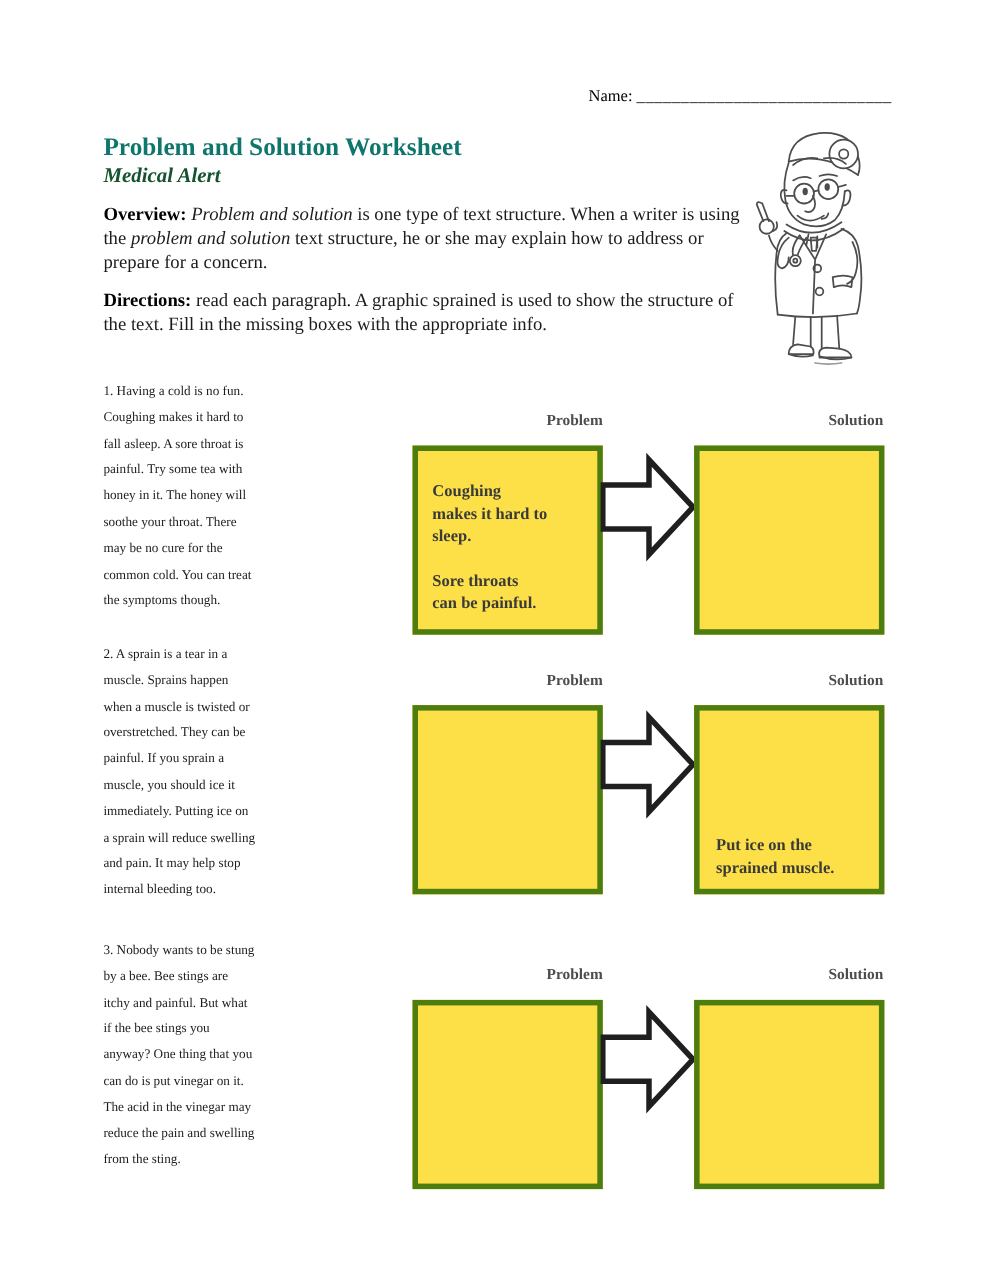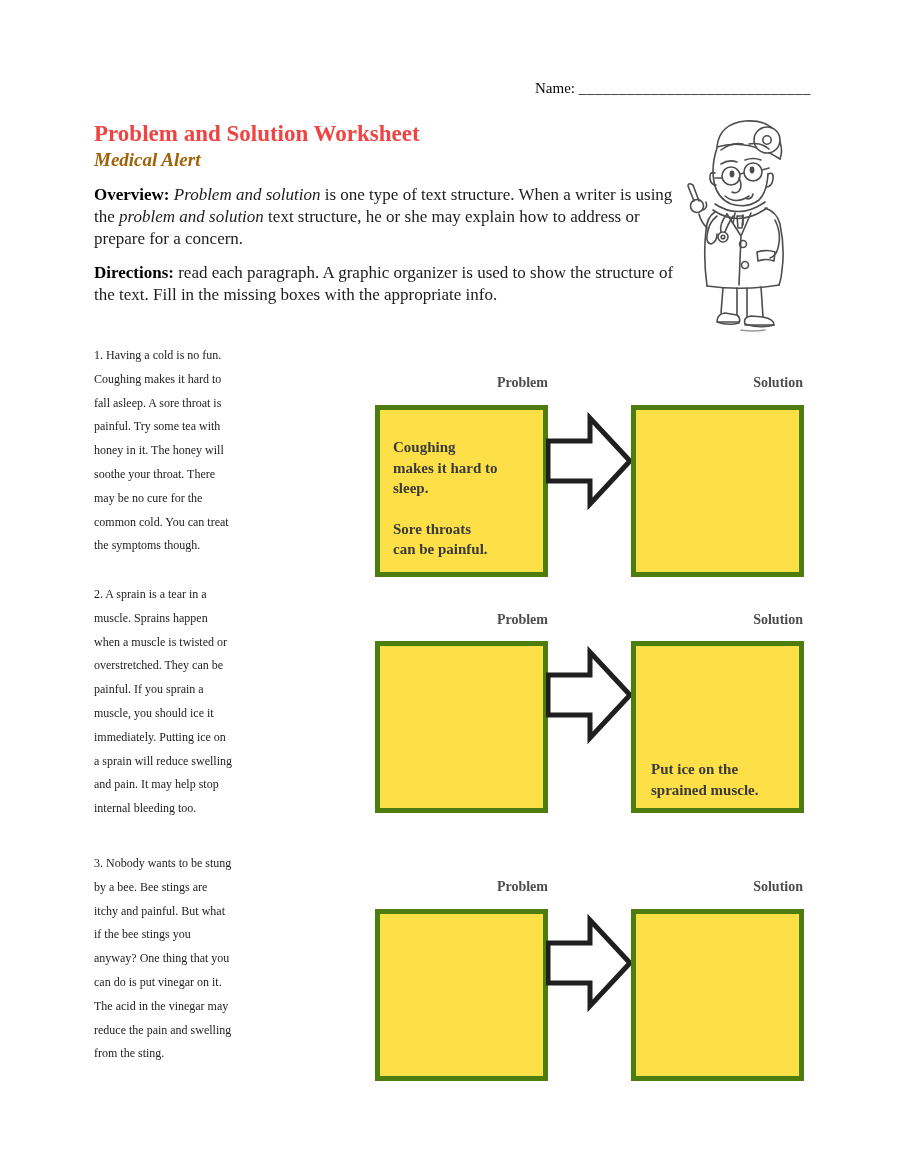--- a/index.html
+++ b/index.html
@@ -5,22 +5,22 @@
   html,body { margin:0; padding:0; background:#ffffff; }
   .page {
     position:relative; width:901px; height:1166px; background:#ffffff;
     font-family:"Liberation Serif", serif; color:#1f1f1f; overflow:hidden;
   }
   .abs { position:absolute; }
 
   .name-row { top:80px; left:535px; font-size:15px; color:#000000; white-space:nowrap; }
   .name-row .blank { letter-spacing:0.5px; }
 
-  .title { top:121px; left:94px; font-size:23px; font-weight:bold; color:#ef4444; }
-  .subtitle { top:149px; left:94px; font-size:19px; font-weight:bold; font-style:italic; color:#a16207; }
+  .title { top:121px; left:94px; font-size:23px; font-weight:bold; color:#0f766e; }
+  .subtitle { top:149px; left:94px; font-size:19px; font-weight:bold; font-style:italic; color:#14532d; }
 
   .lede { left:94px; width:582px; font-size:17px; line-height:22px; color:#1c1c1c; }
   .lede b { color:#000000; }
   .overview { top:184px; }
   .directions { top:262px; }
 
   .para { left:94px; width:262px; font-size:12px; line-height:23.8px; color:#1c1c1c; }
   .para-1 { top:344px; }
   .para-2 { top:583px; }
   .para-3 { top:852px; }
@@ -57,21 +57,21 @@
   </div>
 
   <div class="abs title">Problem and Solution Worksheet</div>
   <div class="abs subtitle">Medical Alert</div>
 
   <div class="abs lede overview">
     <b>Overview: </b><i>Problem and solution</i><span> is one type of text structure. When a writer is using the </span><i>problem and solution</i><span> text structure, he or she may explain how to address or prepare for a concern.</span>
   </div>
 
   <div class="abs lede directions">
-    <b>Directions: </b><span>read each paragraph. A graphic organizer is used to show the structure of the text. Fill in the missing boxes with the appropriate info.</span>
+    <b>Directions: </b><span>read each paragraph. A graphic sprained is used to show the structure of the text. Fill in the missing boxes with the appropriate info.</span>
   </div>
 
   <svg class="abs doctor" viewBox="0 0 121 216" fill="none" stroke="#4d4d4d" stroke-width="1.6" stroke-linecap="round" stroke-linejoin="round">
 
     <path d="M36,31 Q38,8 64,5 Q93,3 99,26 Q102,35 99,43"></path>
     <path d="M36,31 Q66,22 99,43"></path>
 
     <circle cx="86" cy="24" r="13" fill="#ffffff"></circle>
     <circle cx="86" cy="24" r="4.2"></circle>
 

